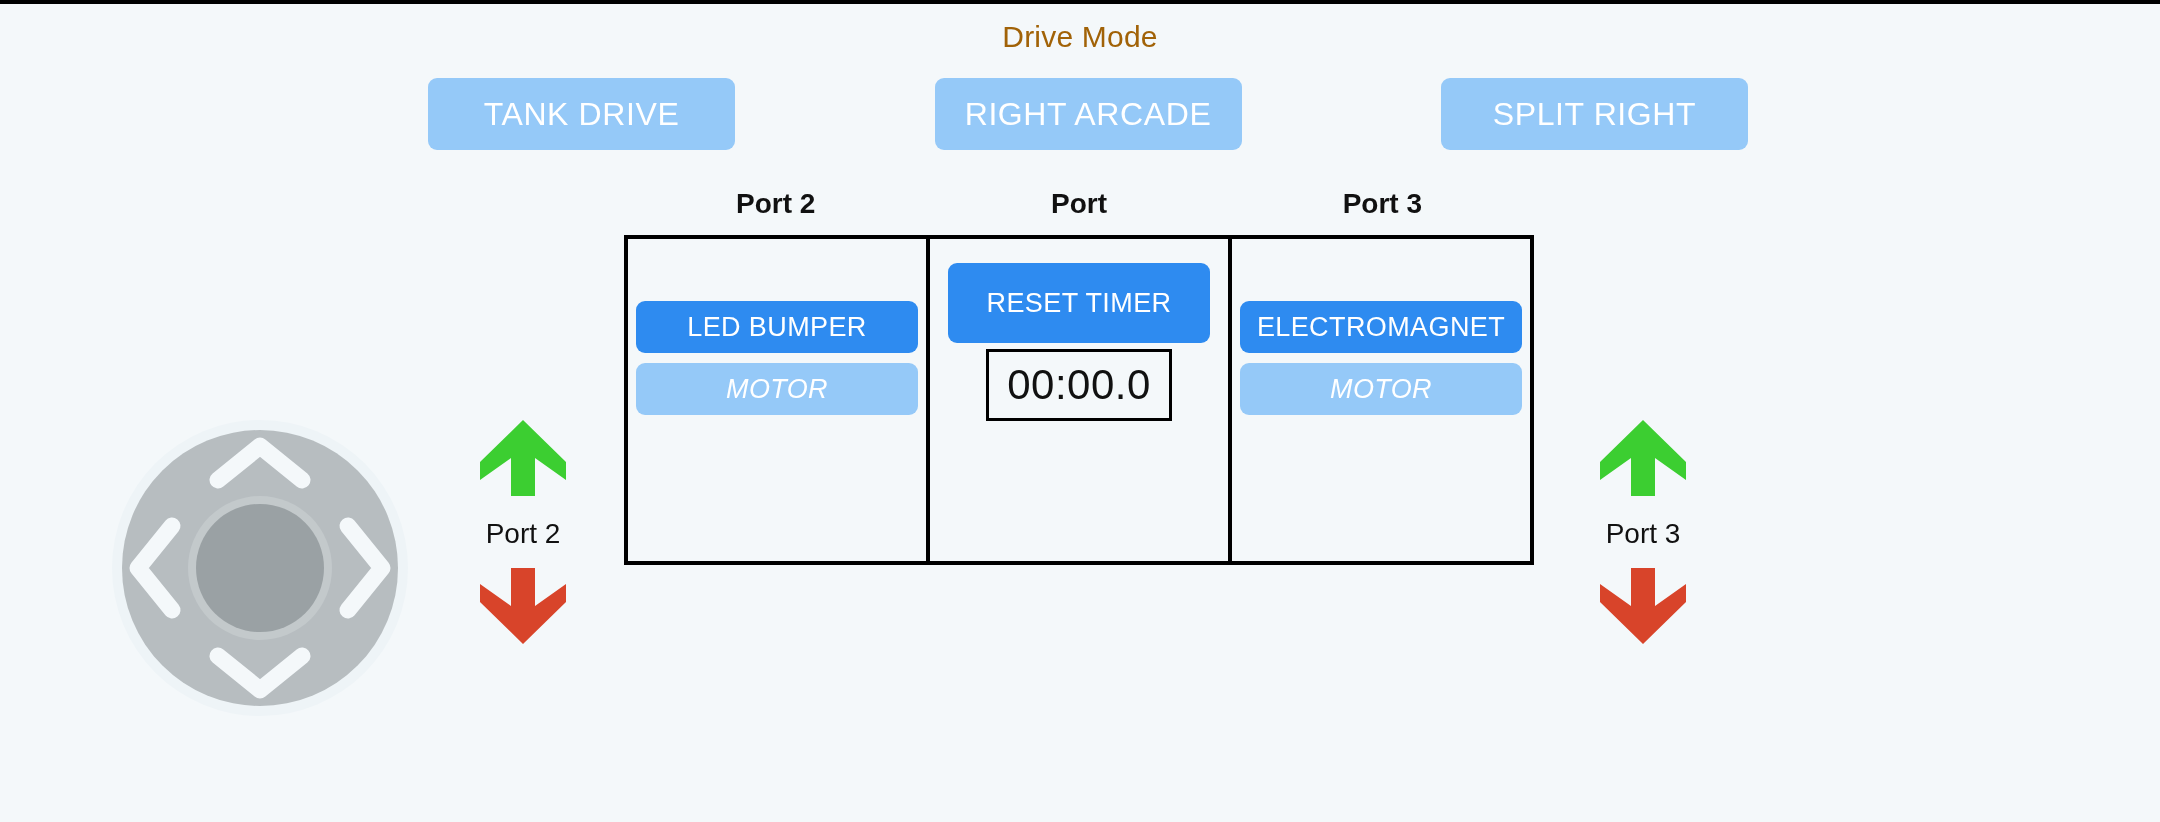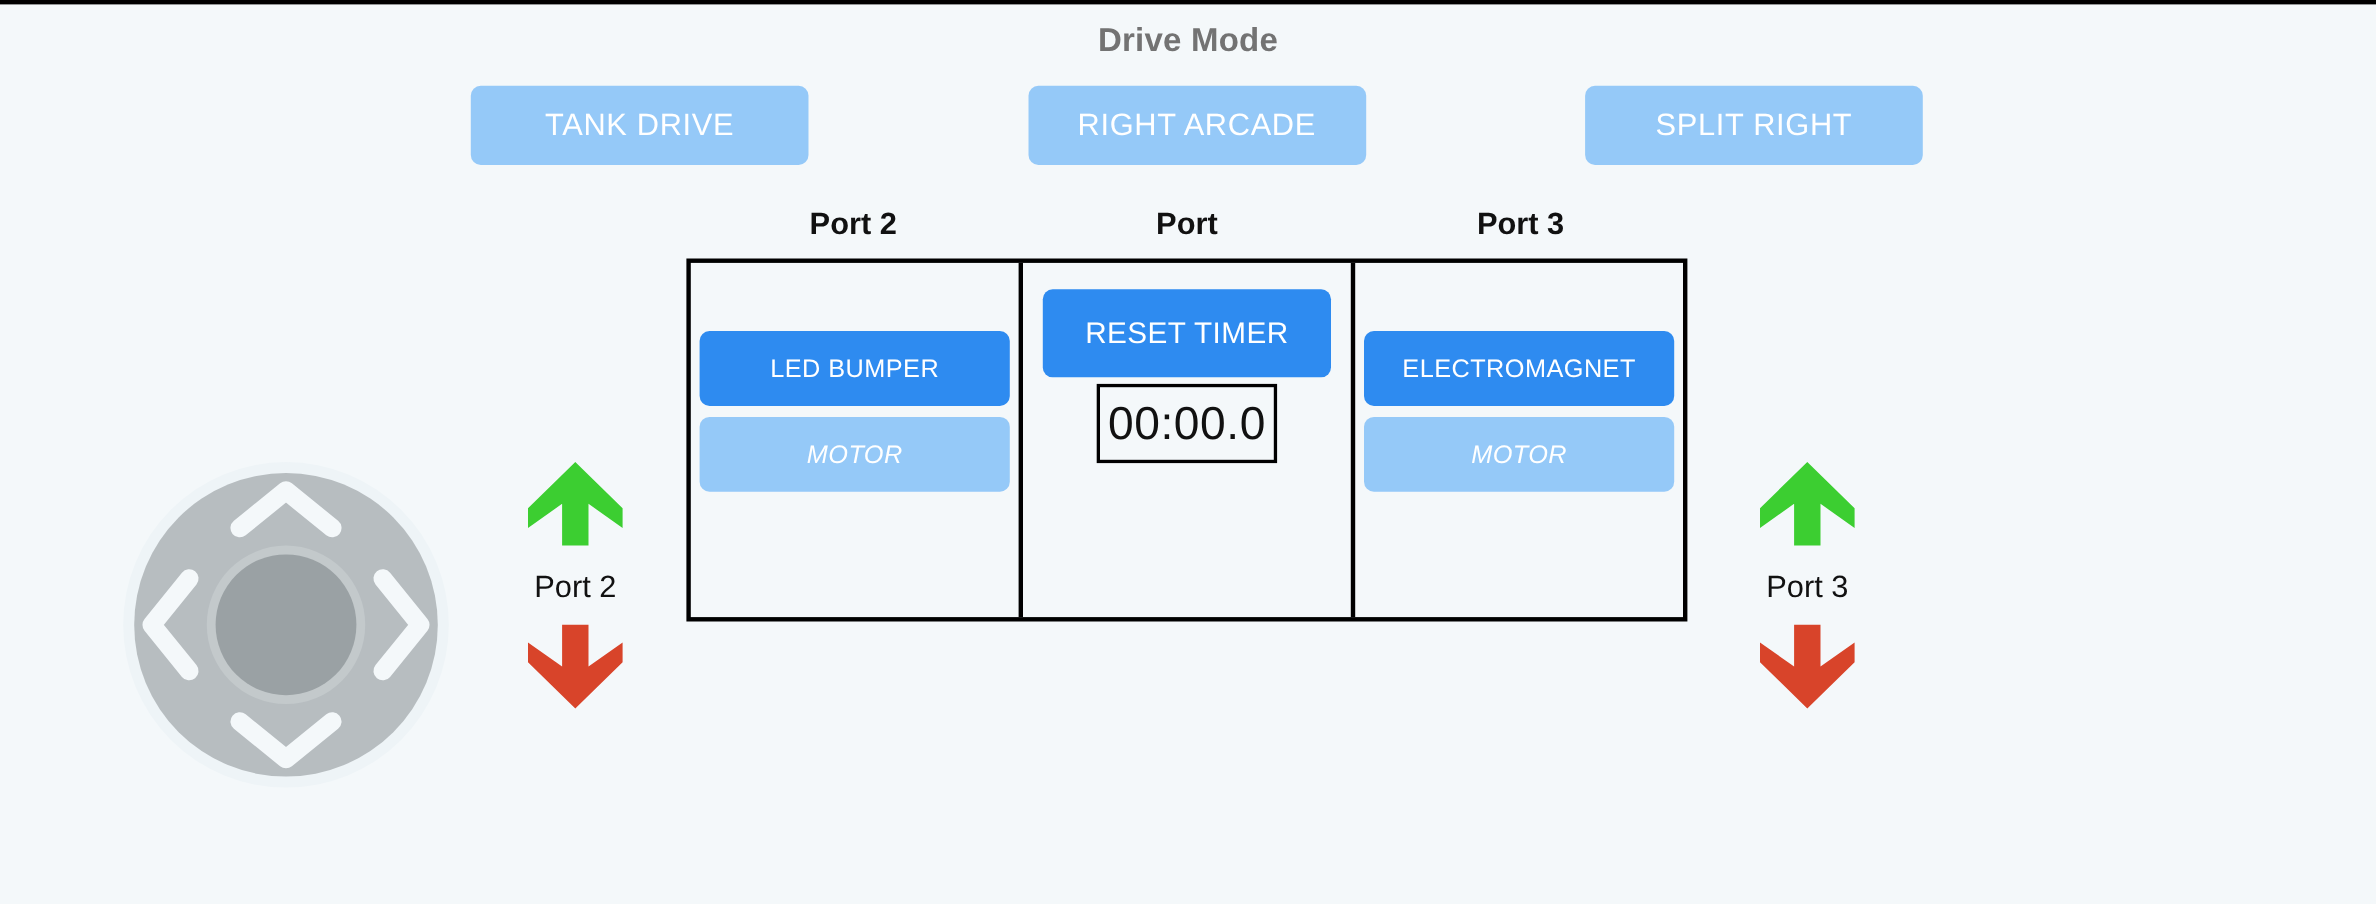--- a/index.html
+++ b/index.html
@@ -23,43 +23,43 @@
   }
 
   
   #drive-mode-title {
     position: absolute;
     top: 20px;
     left: 0;
     width: 2160px;
     text-align: center;
     font-size: 30px;
-    font-weight: bold;
-    color: #737373;
+    font-weight: normal;
+    color: #a16207;
     letter-spacing: 0.2px;
   }
 
   #drive-mode-row {
     position: absolute;
     top: 78px;
     left: 428px;
     width: 1320px;
     height: 72px;
     display: flex;
     justify-content: space-between;
     align-items: center;
   }
   .mode-btn {
     width: 307px;
     height: 72px;
     border: none;
     border-radius: 9px;
     background: #95c9f8;
     color: #ffffff;
-    font-size: 28px;
+    font-size: 32px;
     font-family: "Liberation Sans", sans-serif;
     letter-spacing: 0.6px;
     display: flex;
     align-items: center;
     justify-content: center;
     box-sizing: border-box;
     padding: 0;
     cursor: pointer;
   }
   .mode-btn.selected {
@@ -120,24 +120,24 @@
     flex-direction: column;
     align-items: stretch;
   }
 
   
   .panel.port .panel-inner {
     margin-top: 62px;
     gap: 10px;
   }
   .port-btn {
-    height: 68px;
+    height: 52px;
     border: none;
     border-radius: 9px;
-    font-size: 23px;
+    font-size: 27px;
     font-family: "Liberation Sans", sans-serif;
     color: #ffffff;
     display: flex;
     align-items: center;
     justify-content: center;
     letter-spacing: 0.4px;
     cursor: pointer;
     padding: 0;
   }
   .port-btn.active { background: #2e8bf0; }
@@ -160,21 +160,21 @@
     font-size: 27px;
     font-family: "Liberation Sans", sans-serif;
     display: flex;
     align-items: center;
     justify-content: center;
     letter-spacing: 0.4px;
     cursor: pointer;
     padding: 0;
   }
   #timer-display {
-    width: 164px;
+    width: 186px;
     height: 72px;
     border: 3px solid #000000;
     background: #f4f8fa;
     color: #111111;
     font-size: 42px;
     display: flex;
     align-items: center;
     justify-content: center;
     box-sizing: border-box;
     letter-spacing: 0.5px;

